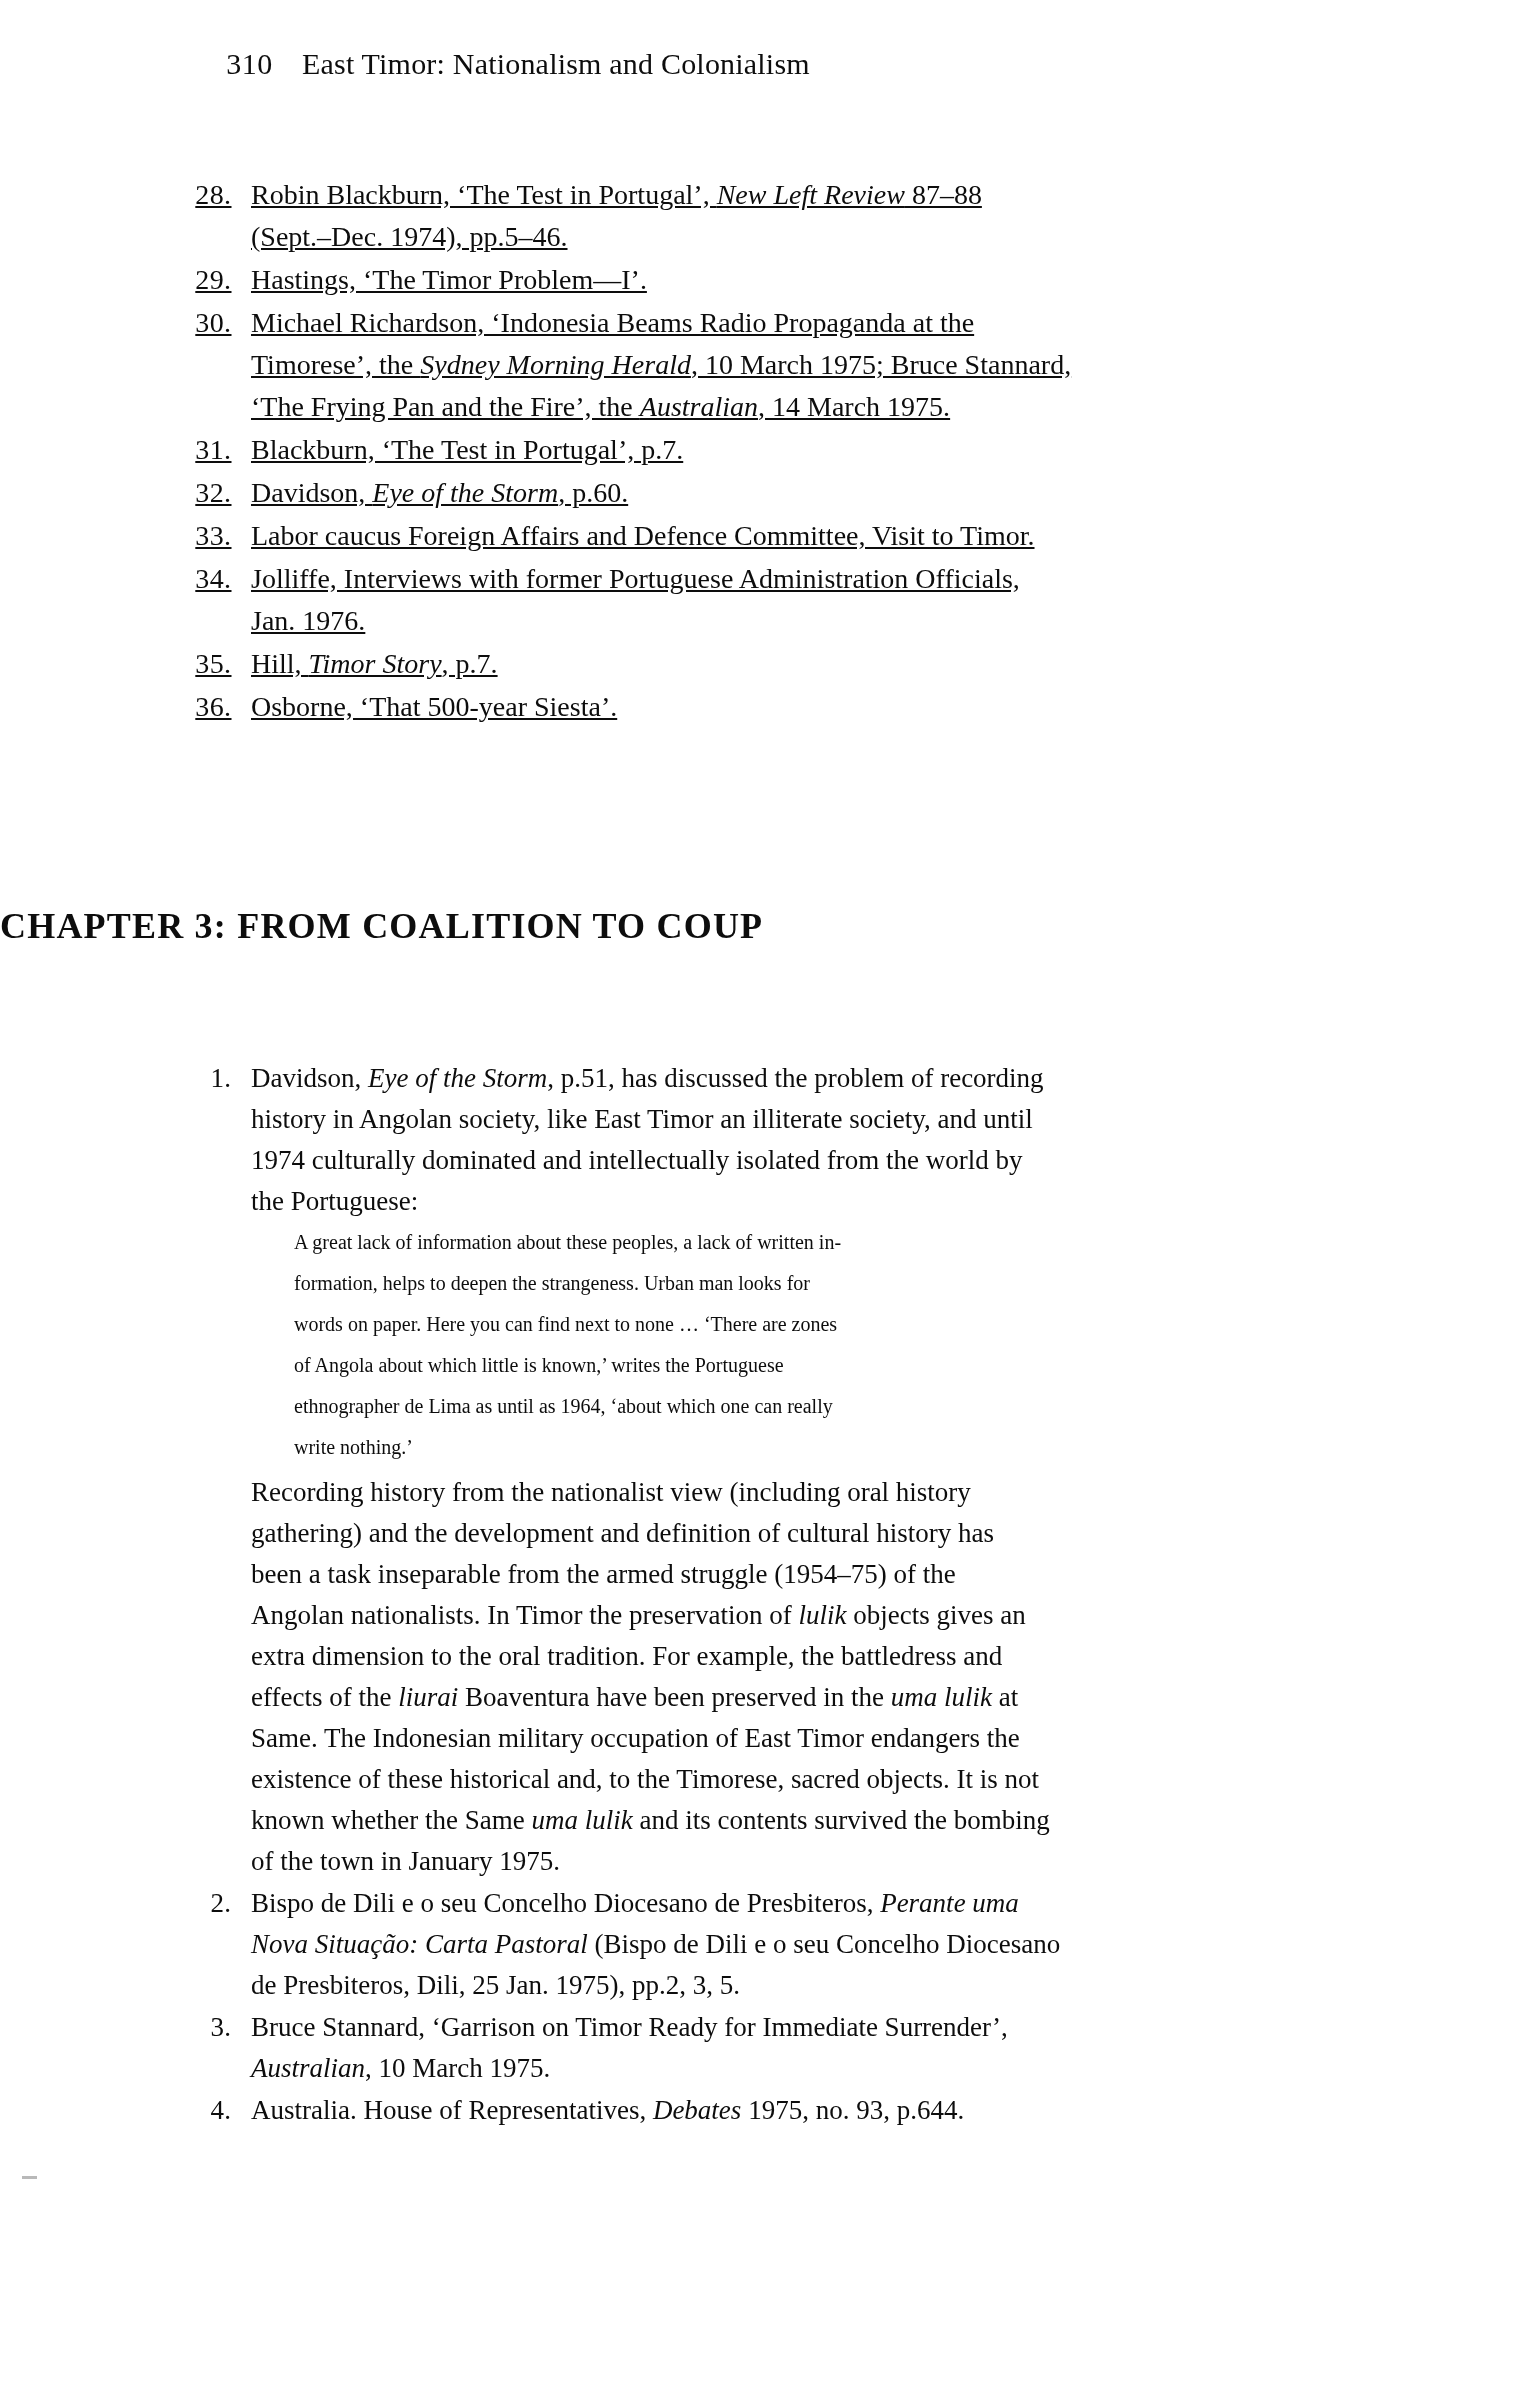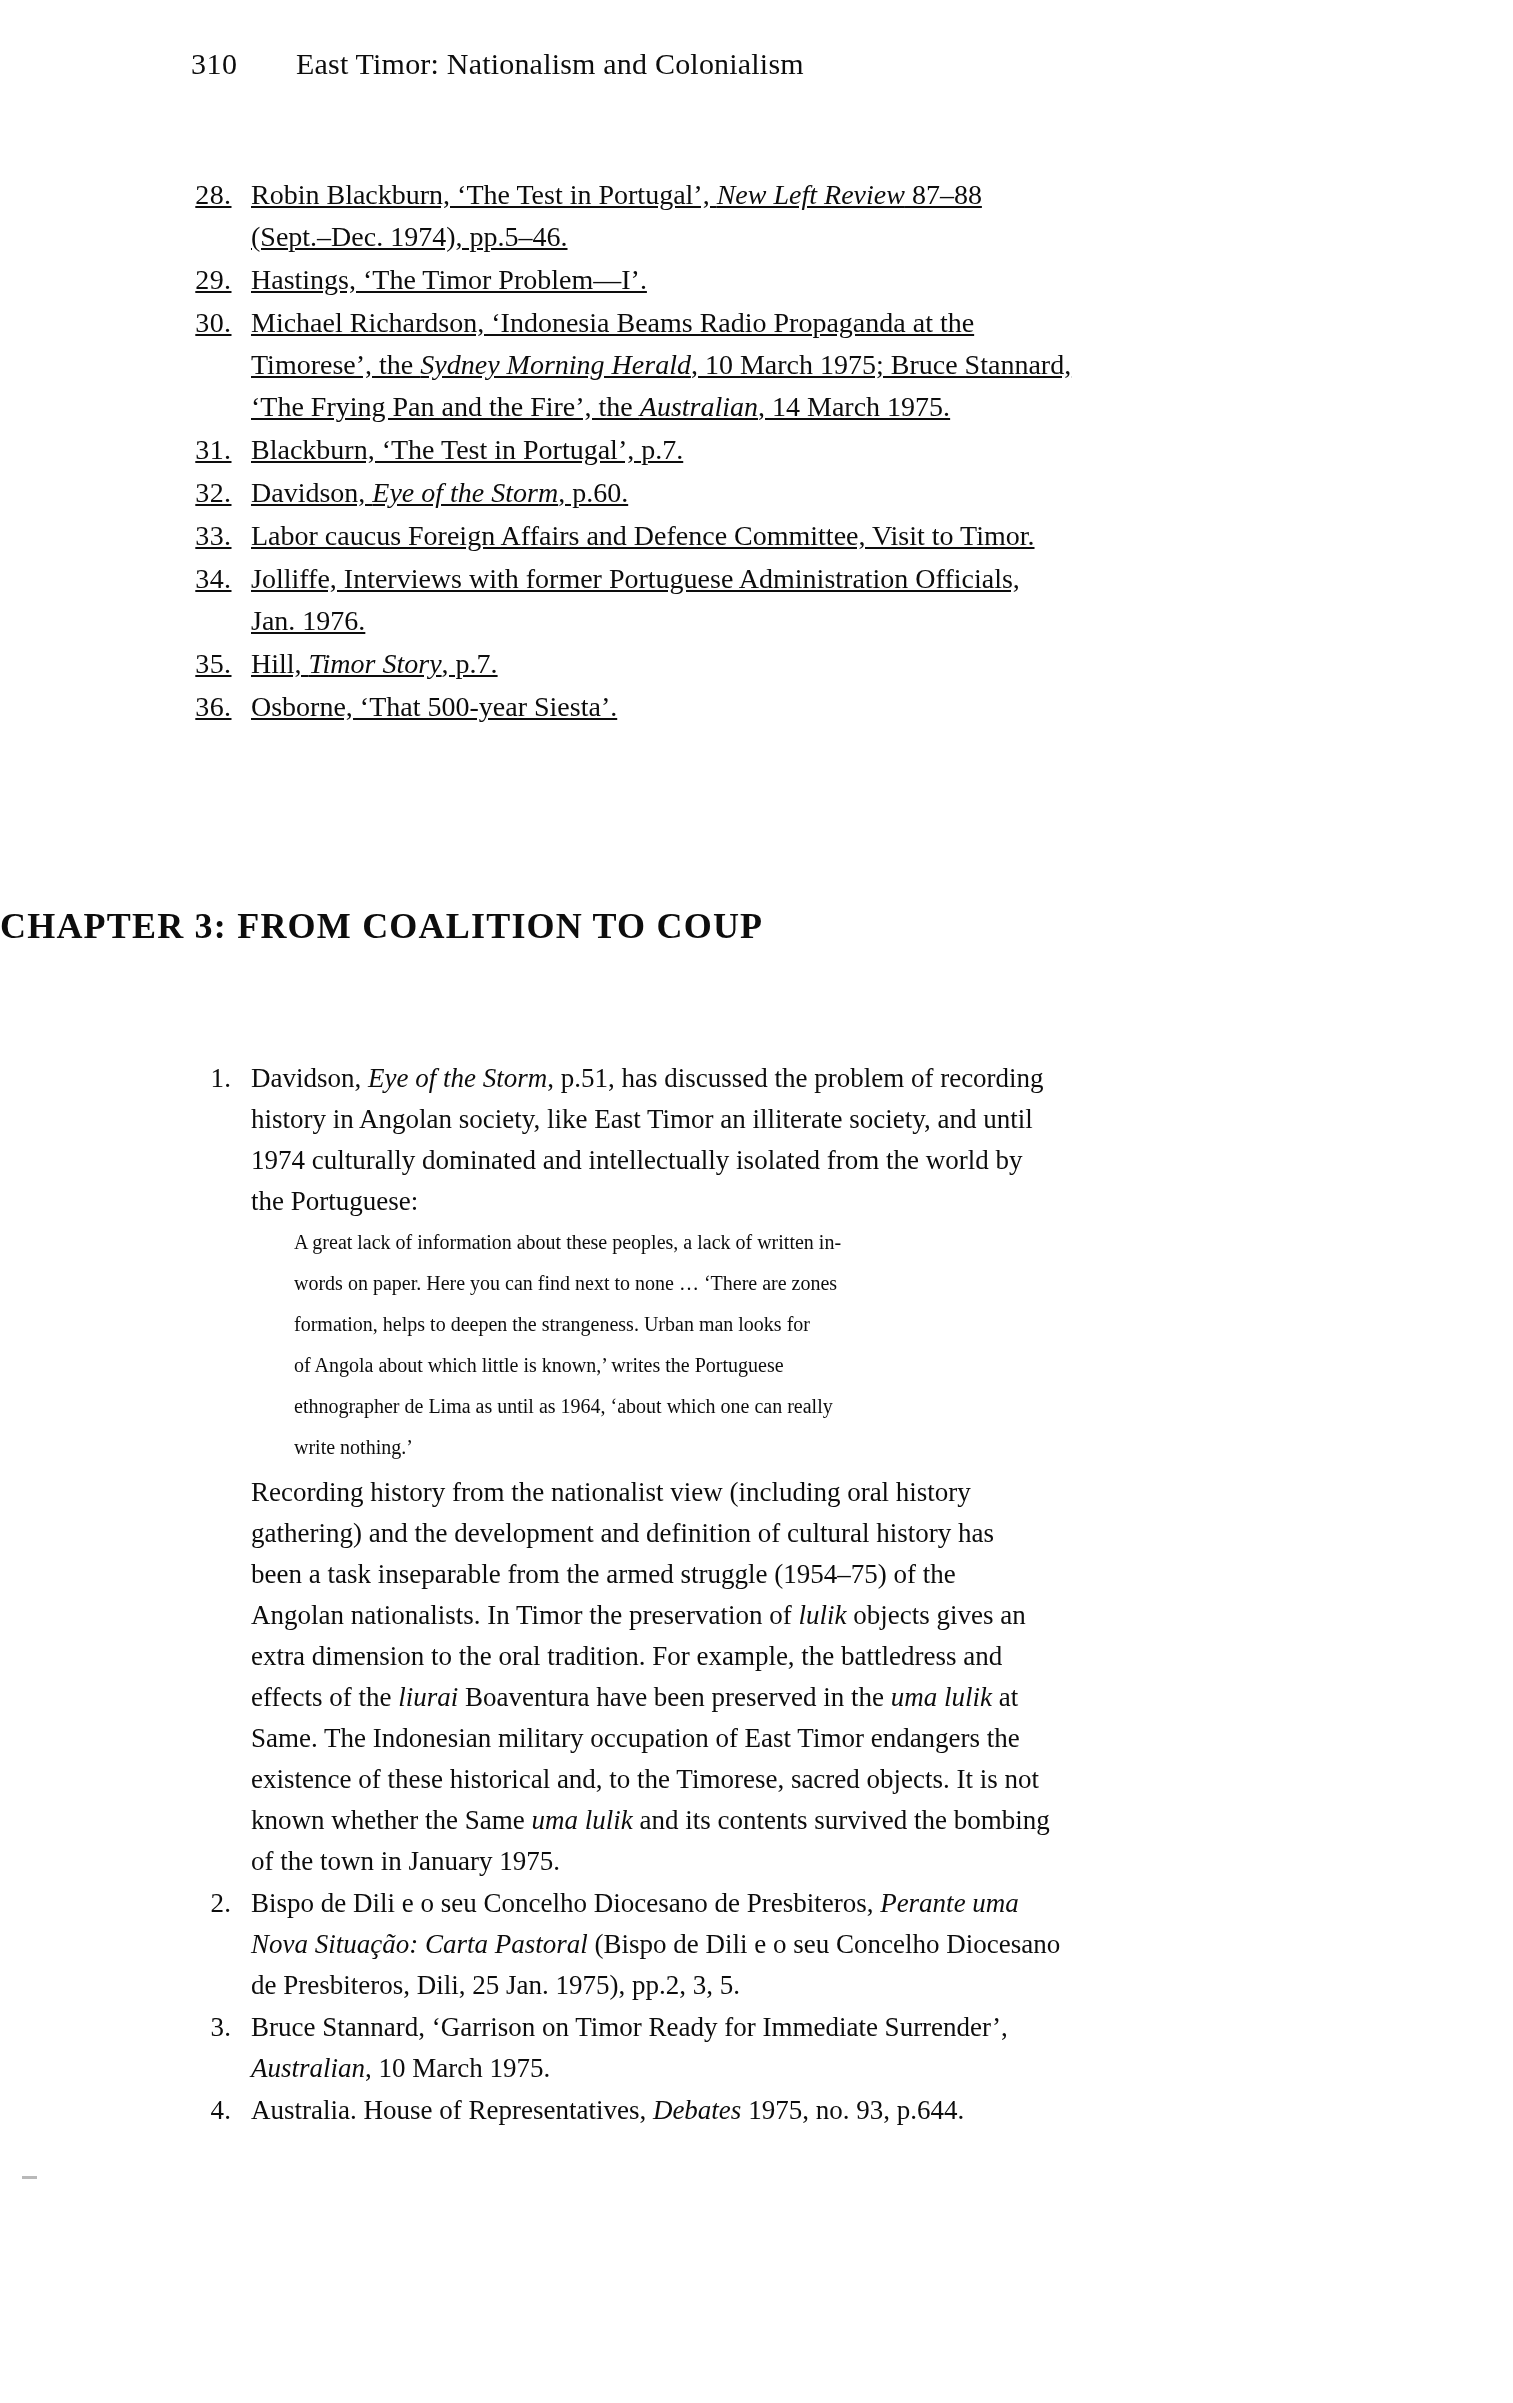--- a/index.html
+++ b/index.html
@@ -18,25 +18,26 @@
   .page {
     position: absolute;
     inset: 0;
     padding: 0;
   }
 
   
   .running-head {
     position: absolute;
     top: 47px;
-    left: 191px;
+    left: 197px;
     right: 176px;
     height: 45px;
     display: flex;
     align-items: baseline;
+    text-align: center;
   }
   .folio {
     font-size: 30px;
     letter-spacing: 0.5px;
     width: 105px;
     flex: 0 0 105px;
   }
   .head-title {
     font-size: 30px;
     letter-spacing: 0.2px;
@@ -209,22 +210,22 @@
     <div class="note">
       <span class="note-num">1.</span>
       <div class="note-body">
         <p class="para">Davidson, <em>Eye of the Storm</em>, p.51, has discussed the problem of recording</p>
         <p class="para">history in Angolan society, like East Timor an illiterate society, and until</p>
         <p class="para">1974 culturally dominated and intellectually isolated from the world by</p>
         <p class="para last-line">the Portuguese:</p>
 
         <div class="blockquote">
           <p class="para">A great lack of information about these peoples, a lack of written in-</p>
+          <p class="para">formation, helps to deepen the strangeness. Urban man looks for</p>
           <p class="para">words on paper. Here you can find next to none … ‘There are zones</p>
-          <p class="para">formation, helps to deepen the strangeness. Urban man looks for</p>
           <p class="para">of Angola about which little is known,’ writes the Portuguese</p>
           <p class="para">ethnographer de Lima as until as 1964, ‘about which one can really</p>
           <p class="para last-line">write nothing.’</p>
         </div>
 
         <p class="para">Recording history from the nationalist view (including oral history</p>
         <p class="para">gathering) and the development and definition of cultural history has</p>
         <p class="para">been a task inseparable from the armed struggle (1954–75) of the</p>
         <p class="para">Angolan nationalists. In Timor the preservation of <em>lulik</em> objects gives an</p>
         <p class="para">extra dimension to the oral tradition. For example, the battledress and</p>

